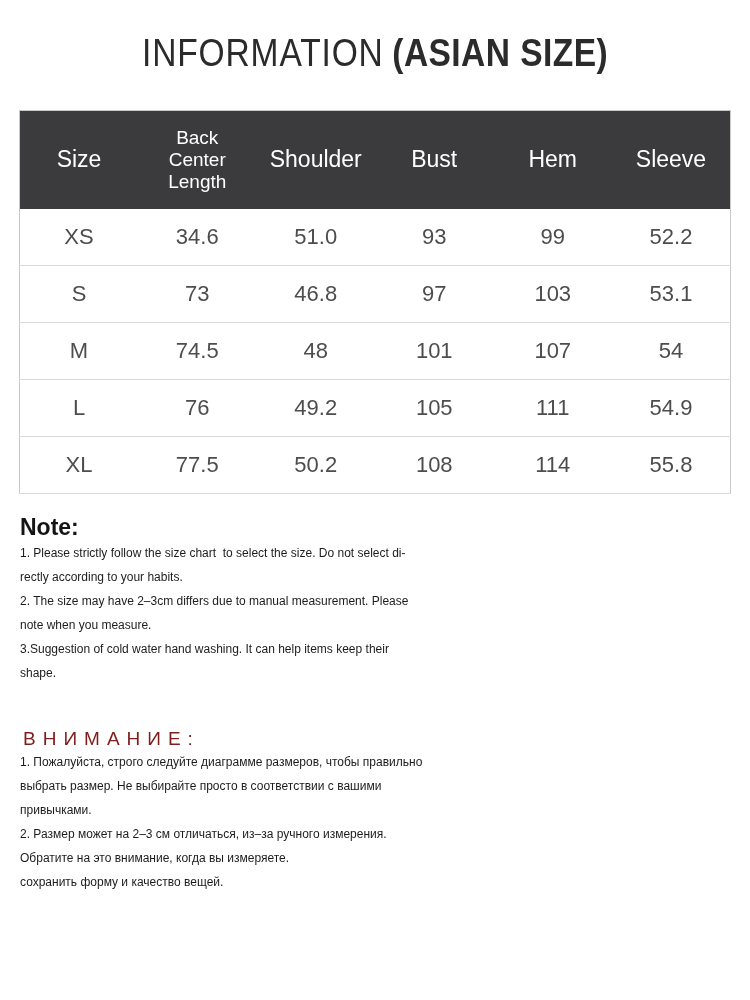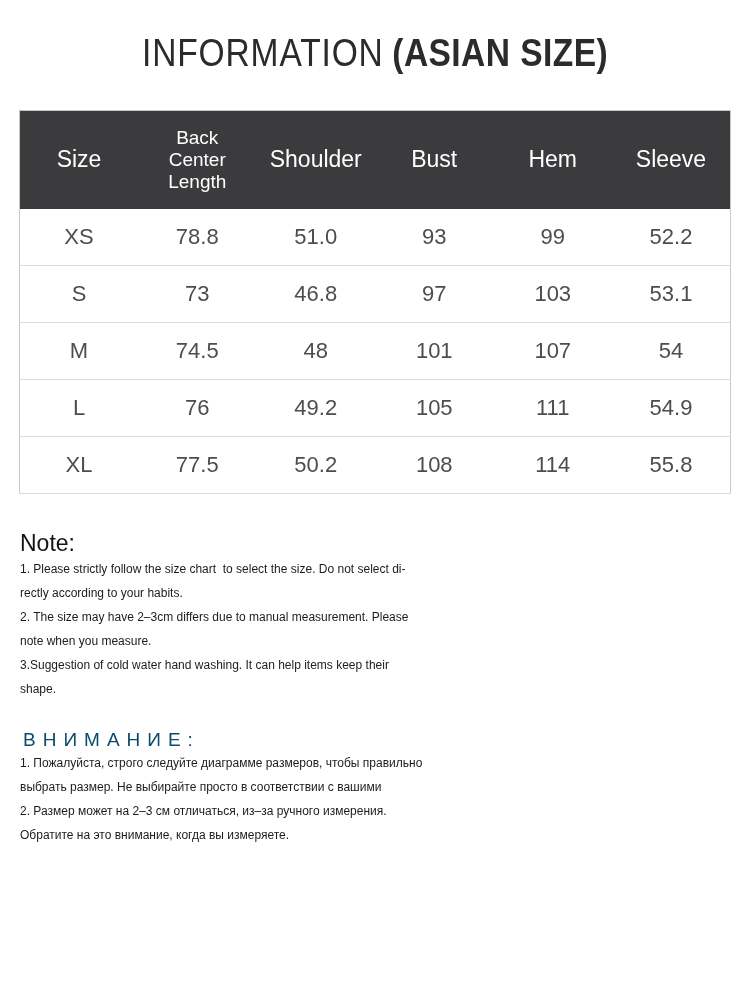--- a/index.html
+++ b/index.html
@@ -58,31 +58,31 @@
     font-size: 22px;
     font-weight: 400;
     color: #4d4d4d;
     border-bottom: 1px solid #dadada;
     background: #fff;
   }
 
   
   .content { padding: 0 20px; }
   .note-heading {
-    margin-top: 36px;
+    margin-top: 20px;
     font-size: 23px;
-    font-weight: 400;
+    font-weight: 700;
     color: #141414;
   }
   .attention-heading {
-    margin-top: 28px;
+    margin-top: 43px;
     font-size: 19px;
     font-weight: 500;
     letter-spacing: 7px;
-    color: #0c4a6e;
+    color: #7f1d1d;
     padding-left: 3px;
   }
   .text-block {
     font-size: 12px;
     line-height: 24px;
     color: #1c1c1c;
   }
   .text-block .line { white-space: pre; }
 </style>
 </head>
@@ -99,21 +99,21 @@
         <th class="small">Back Center Length</th>
         <th>Shoulder</th>
         <th>Bust</th>
         <th>Hem</th>
         <th>Sleeve</th>
       </tr>
     </thead>
     <tbody>
       <tr>
         <td>XS</td>
-        <td>78.8</td>
+        <td>34.6</td>
         <td>51.0</td>
         <td>93</td>
         <td>99</td>
         <td>52.2</td>
       </tr>
       <tr>
         <td>S</td>
         <td>73</td>
         <td>46.8</td>
         <td>97</td>
@@ -156,19 +156,21 @@
       <div class="line">2. The size may have 2–3cm differs due to manual measurement. Please</div>
       <div class="line">note when you measure.</div>
       <div class="line">3.Suggestion of cold water hand washing. It can help items keep their</div>
       <div class="line">shape.</div>
     </div>
 
     <h2 class="attention-heading">ВНИМАНИЕ:</h2>
     <div class="text-block">
       <div class="line">1. Пожалуйста, строго следуйте диаграмме размеров, чтобы правильно</div>
       <div class="line">выбрать размер. Не выбирайте просто в соответствии с вашими</div>
+      <div class="line">привычками.</div>
       <div class="line">2. Размер может на 2–3 см отличаться, из–за ручного измерения.</div>
       <div class="line">Обратите на это внимание, когда вы измеряете.</div>
+      <div class="line">сохранить форму и качество вещей.</div>
     </div>
 
   </div>
 
 </div>
 
 </body></html>

